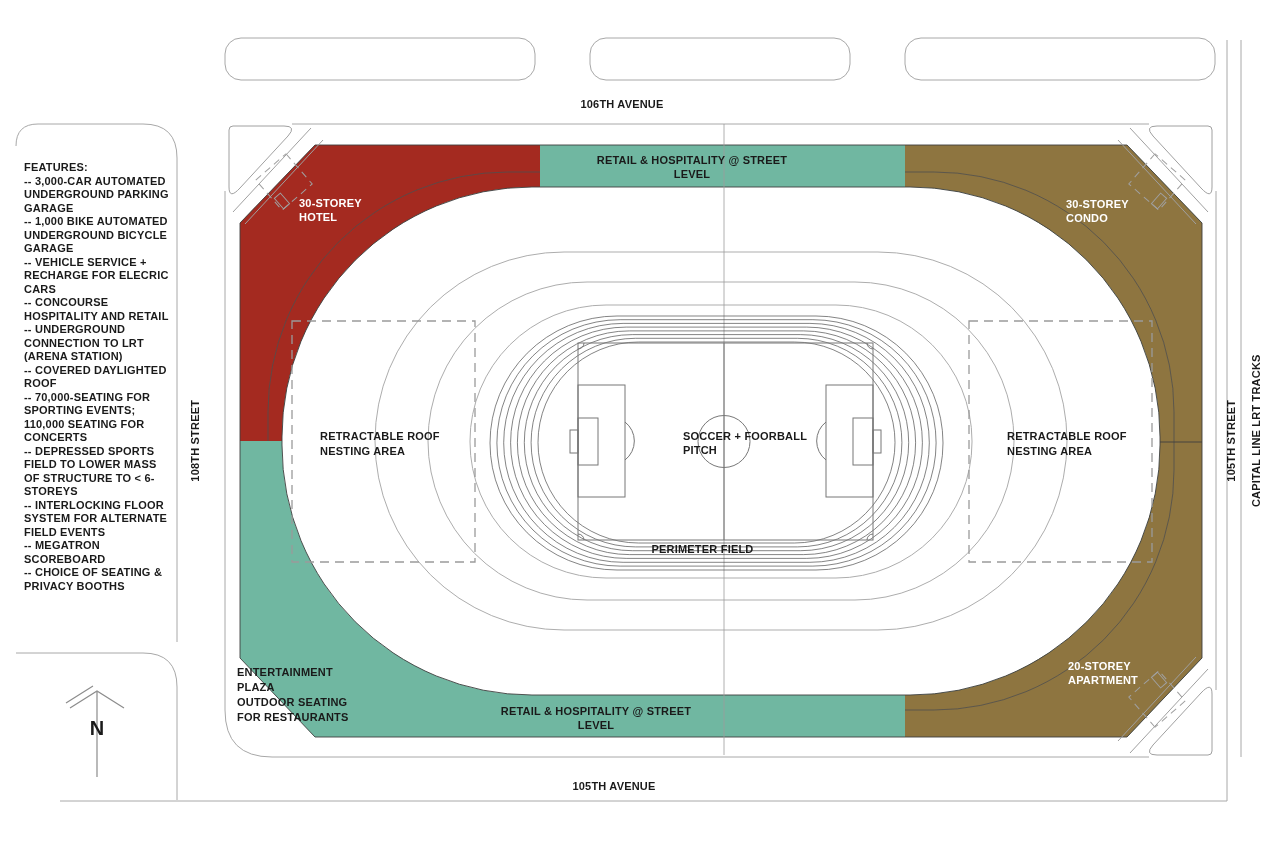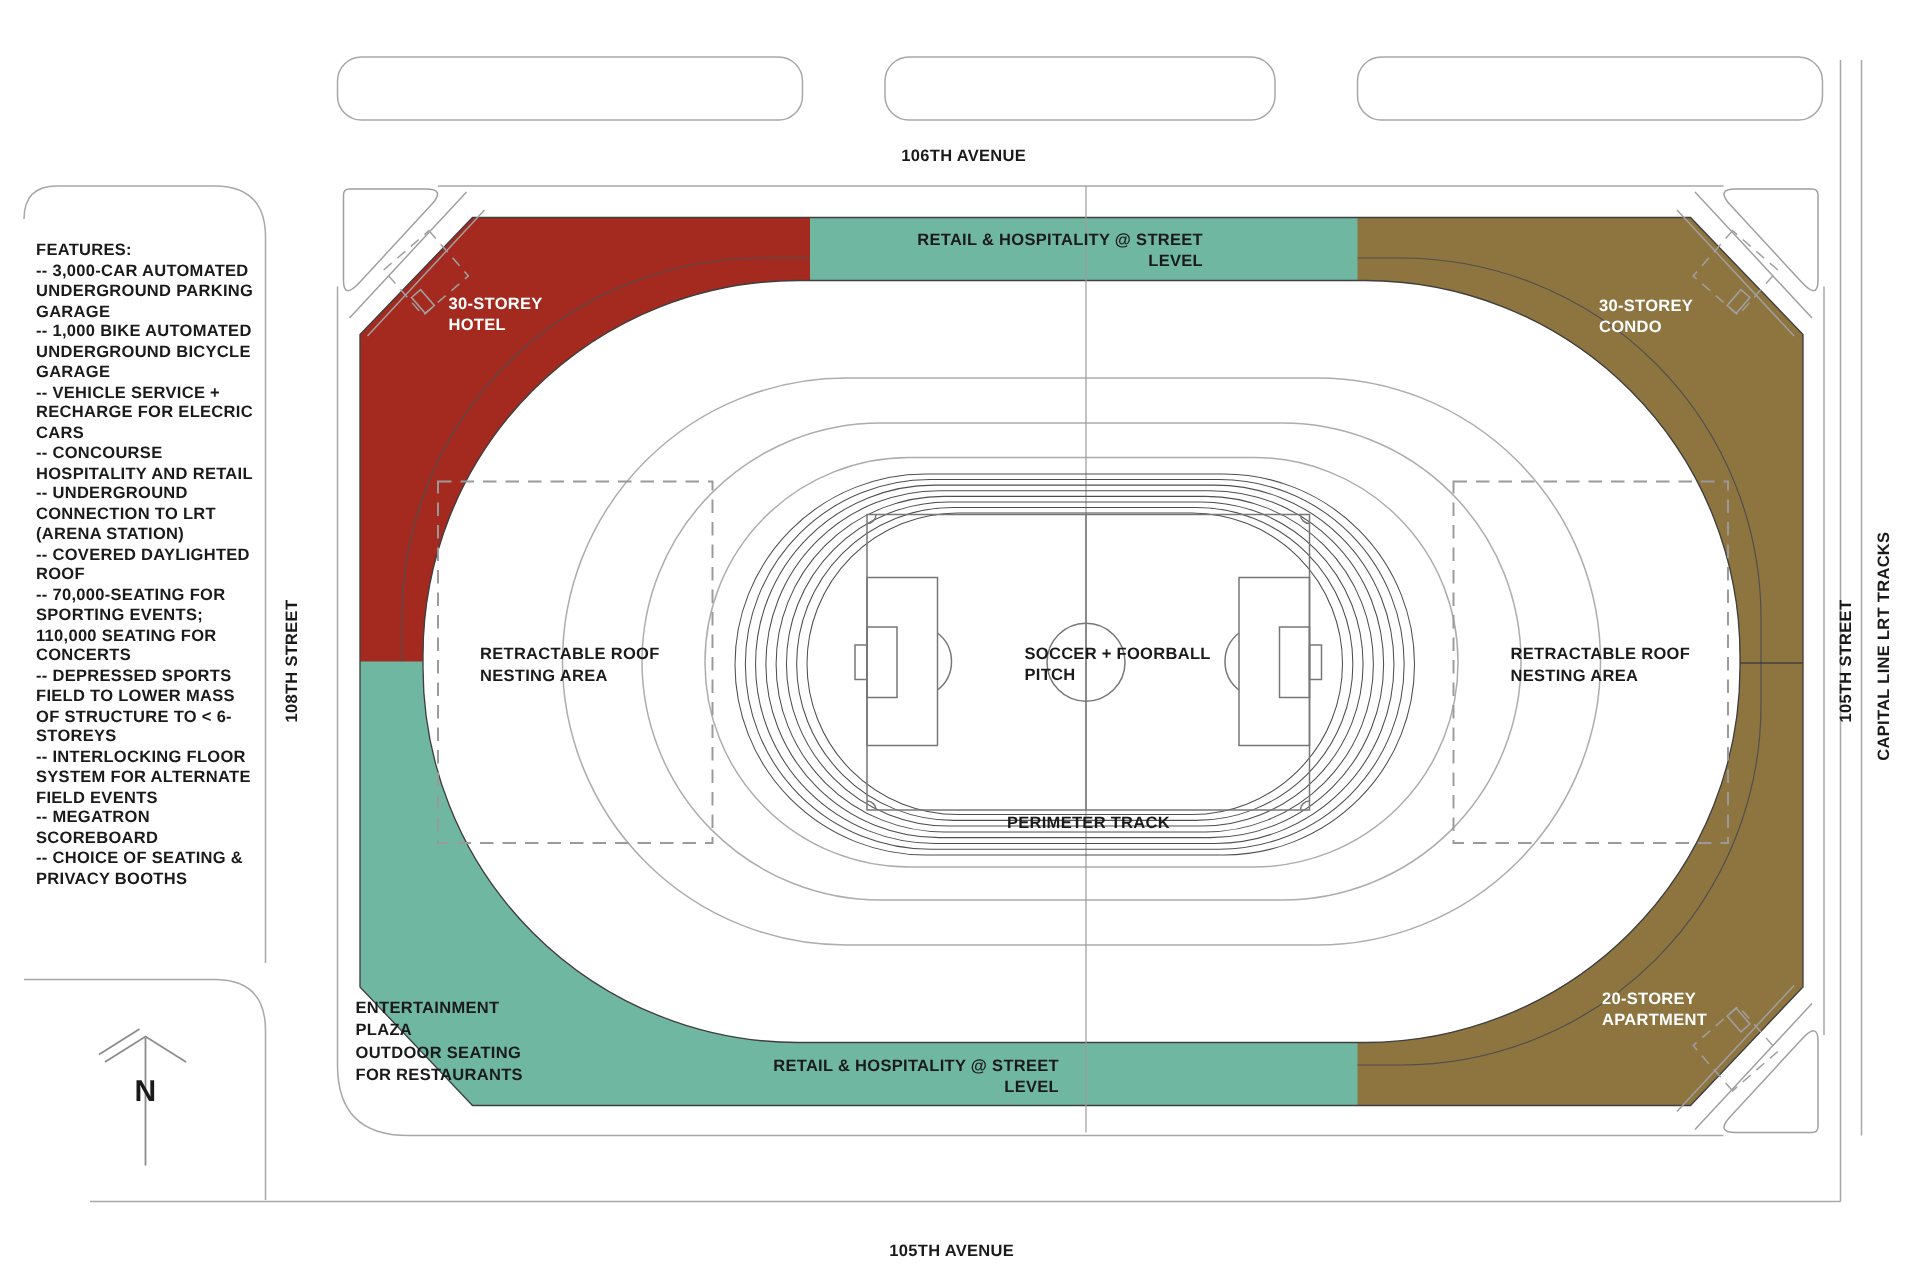--- a/index.html
+++ b/index.html
@@ -2,25 +2,25 @@
 <html><head>
 <meta charset="utf-8">
 <style>
   html,body{margin:0;padding:0;background:#fff;}
   #plan{position:relative;width:1280px;height:851px;background:#fff;overflow:hidden;
         font-family:"Liberation Sans",sans-serif;}
   #plan svg{position:absolute;left:0;top:0;}
   .lbl{position:absolute;font-weight:bold;font-size:11px;line-height:13.5px;color:#1a1a1a;
        white-space:pre-line;letter-spacing:.2px;}
   .lbl.white{color:#fff;}
-  .lbl.center{text-align:right;}
+  .lbl.center{text-align:center;}
   .rot{transform:rotate(-90deg);transform-origin:center center;text-align:center;}
   #features{left:24px;top:161px;width:150px;}
   #ave106{left:560px;top:98px;width:124px;}
-  #ave105{left:552px;top:780px;width:124px;margin-top:48px;}
+  #ave105{left:552px;top:780px;width:124px;}
   #st108{left:141px;top:434px;width:110px;}
   #st105{left:1177px;top:434px;width:110px;}
   #lrt{left:1177px;top:424px;width:160px;}
   #hotel{left:299px;top:197px;}
   #condo{left:1066px;top:198px;}
   #apt{left:1068px;top:660px;}
   #retailTop{left:582px;top:154px;width:220px;}
   #retailBottom{left:486px;top:705px;width:220px;}
   #plaza{left:237px;top:665px;line-height:15px;}
   #roofW{left:320px;top:429px;line-height:15px;}
@@ -159,16 +159,16 @@
 PLAZA
 OUTDOOR SEATING
 FOR RESTAURANTS</div>
 
 <div class="lbl" id="roofW">RETRACTABLE ROOF
 NESTING AREA</div>
 <div class="lbl" id="roofE">RETRACTABLE ROOF
 NESTING AREA</div>
 <div class="lbl" id="pitchLbl">SOCCER + FOORBALL
 PITCH</div>
-<div class="lbl center" id="trackLbl">PERIMETER TRACK</div>
+<div class="lbl center" id="trackLbl">PERIMETER FIELD</div>
 <div class="lbl" id="northN">N</div>
 
 </div>
 
 </body></html>

